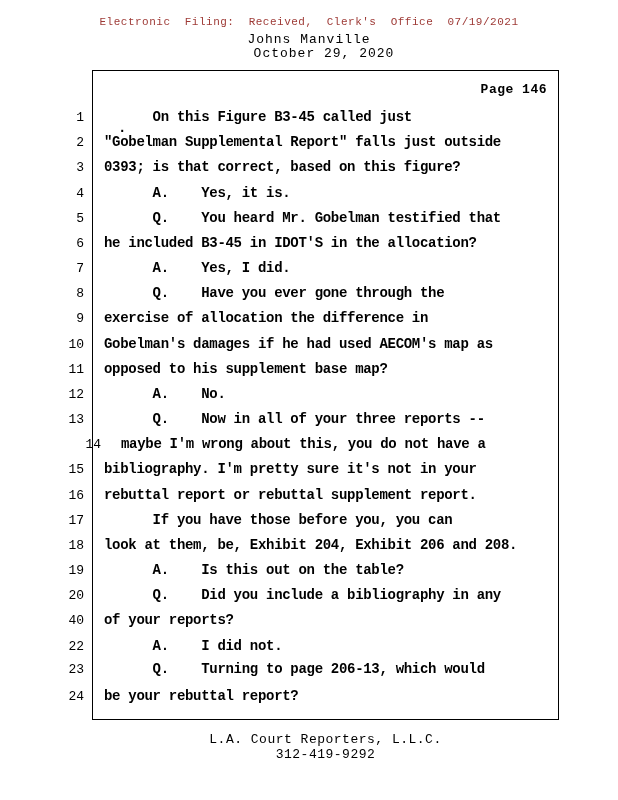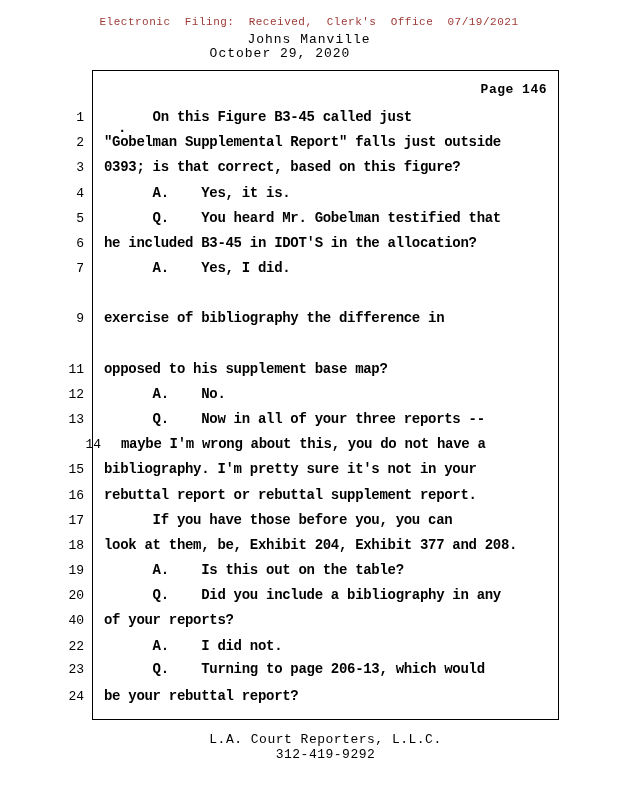--- a/index.html
+++ b/index.html
@@ -11,21 +11,21 @@
   .filing{
     position:absolute;top:16px;left:0;width:618px;text-align:center;
     font-size:11px;letter-spacing:0.5px;white-space:pre;color:#9e3a36;
   }
   .case-title{
     position:absolute;top:32px;left:0;width:618px;text-align:center;
     font-size:13px;letter-spacing:1px;
   }
   .case-date{
     position:absolute;top:46px;left:0;width:560px;text-align:center;
-    font-size:13px;letter-spacing:1px;
+    font-size:13px;letter-spacing:1px;padding-left:44px;
   }
   .box{
     position:absolute;left:92px;top:70px;width:467px;height:650px;
     border:1px solid #000;background:#fff;box-sizing:border-box;
   }
   .page-label{
     position:absolute;top:82px;left:92px;width:455px;text-align:right;
     font-size:13px;letter-spacing:0.5px;font-weight:bold;
   }
   .lines{position:absolute;left:0;top:0;width:618px;height:800px;}
@@ -63,29 +63,31 @@
 <div class="stray">.</div>
 
 <div class="lines">
     <div class="line" style="top: 108px;"><span class="num">1</span><span class="txt">      On this Figure B3-45 called just</span></div>
     <div class="line" style="top: 133.17px;"><span class="num">2</span><span class="txt">"Gobelman Supplemental Report" falls just outside</span></div>
     <div class="line" style="top: 158.34px;"><span class="num">3</span><span class="txt">0393; is that correct, based on this figure?</span></div>
     <div class="line" style="top: 183.51px;"><span class="num">4</span><span class="txt">      A.    Yes, it is.</span></div>
     <div class="line" style="top: 208.68px;"><span class="num">5</span><span class="txt">      Q.    You heard Mr. Gobelman testified that</span></div>
     <div class="line" style="top: 233.85px;"><span class="num">6</span><span class="txt">he included B3-45 in IDOT'S in the allocation?</span></div>
     <div class="line" style="top: 259.02px;"><span class="num">7</span><span class="txt">      A.    Yes, I did.</span></div>
-    <div class="line" style="top: 309.36px;"><span class="num">9</span><span class="txt">exercise of bibliography the difference in</span></div>
+    <div class="line" style="top: 284.19px;"><span class="num">8</span><span class="txt">      Q.    Have you ever gone through the</span></div>
+    <div class="line" style="top: 309.36px;"><span class="num">9</span><span class="txt">exercise of allocation the difference in</span></div>
+    <div class="line" style="top: 334.53px;"><span class="num">10</span><span class="txt">Gobelman's damages if he had used AECOM's map as</span></div>
     <div class="line" style="top: 359.7px;"><span class="num">11</span><span class="txt">opposed to his supplement base map?</span></div>
     <div class="line" style="top: 384.87px;"><span class="num">12</span><span class="txt">      A.    No.</span></div>
     <div class="line" style="top: 410.04px;"><span class="num">13</span><span class="txt">      Q.    Now in all of your three reports --</span></div>
     <div class="line" style="top: 435.21px; padding-left: 17px;"><span class="num">14</span><span class="txt">maybe I'm wrong about this, you do not have a</span></div>
     <div class="line" style="top: 460.38px;"><span class="num">15</span><span class="txt">bibliography. I'm pretty sure it's not in your</span></div>
     <div class="line" style="top: 485.55px;"><span class="num">16</span><span class="txt">rebuttal report or rebuttal supplement report.</span></div>
     <div class="line" style="top: 510.72px;"><span class="num">17</span><span class="txt">      If you have those before you, you can</span></div>
-    <div class="line" style="top: 535.89px;"><span class="num">18</span><span class="txt">look at them, be, Exhibit 204, Exhibit 377 and 208.</span></div>
+    <div class="line" style="top: 535.89px;"><span class="num">18</span><span class="txt">look at them, be, Exhibit 204, Exhibit 206 and 208.</span></div>
     <div class="line" style="top: 561.06px;"><span class="num">19</span><span class="txt">      A.    Is this out on the table?</span></div>
     <div class="line" style="top: 586.23px;"><span class="num">20</span><span class="txt">      Q.    Did you include a bibliography in any</span></div>
     <div class="line" style="top: 611.4px;"><span class="num">40</span><span class="txt">of your reports?</span></div>
     <div class="line" style="top: 636.57px;"><span class="num">22</span><span class="txt">      A.    I did not.</span></div>
     <div class="line" style="top: 660px;"><span class="num">23</span><span class="txt">      Q.    Turning to page 206-13, which would</span></div>
     <div class="line" style="top: 686.91px;"><span class="num">24</span><span class="txt">be your rebuttal report?</span></div>
   </div>
 
 <div class="footer-company">L.A. Court Reporters, L.L.C.</div>
 <div class="footer-phone">312-419-9292</div>

